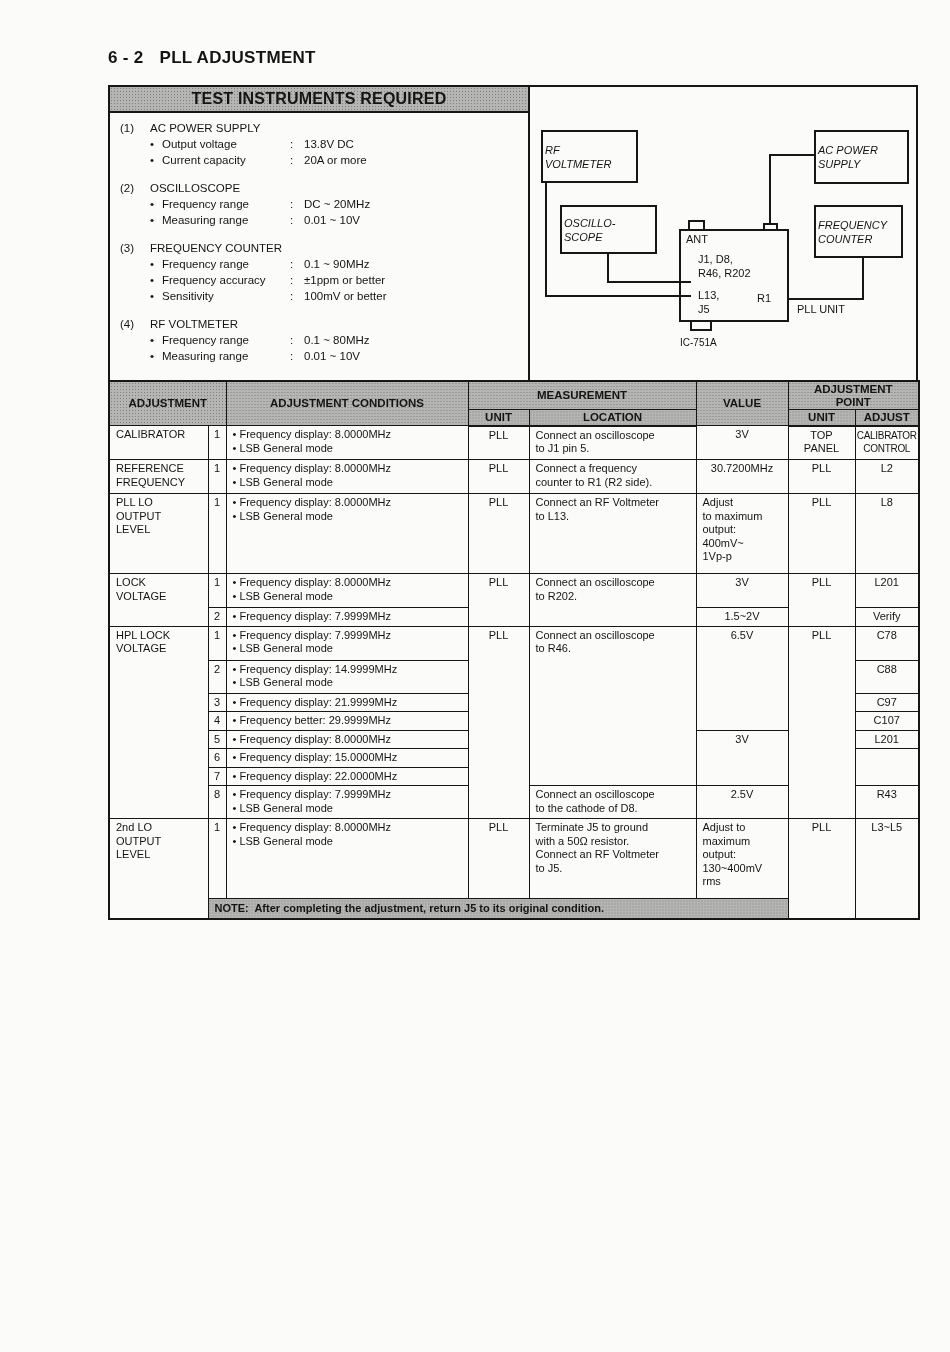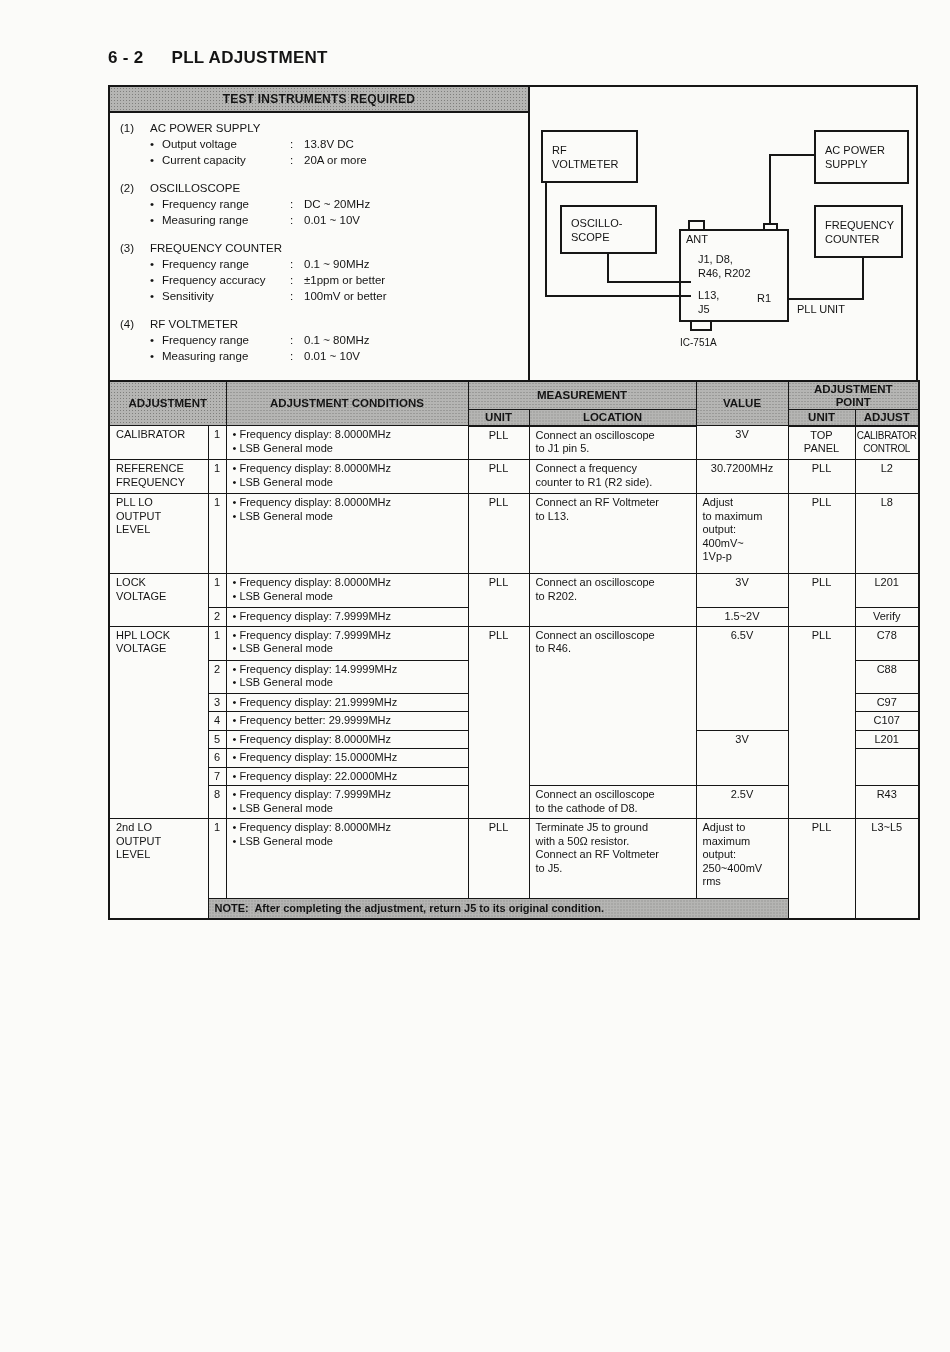--- a/index.html
+++ b/index.html
@@ -1,42 +1,42 @@
 <!DOCTYPE html>
 <html><head>
 <meta charset="utf-8">
 <style>
   html,body{margin:0;padding:0;background:#e8e8e6;}
   .page{position:relative;width:950px;height:1352px;background:#fbfbf9;margin:0 auto;
         font-family:"Liberation Sans",sans-serif;color:#141414;overflow:hidden;}
-  .title{position:absolute;left:108px;top:48px;display:flex;gap:28px;
+  .title{position:absolute;left:108px;top:48px;display:flex;gap:16px;
          font-size:17px;font-weight:700;letter-spacing:.3px;justify-content:center;}
   
   .ht{background-color:#b5b5b3;
       background-image:radial-gradient(#7f7f7d .8px,transparent 1px);
       background-size:3px 3px;}
   
   .panels{position:absolute;left:108px;top:85px;width:810px;height:295px;
           border:2px solid #161616;border-bottom:none;box-sizing:border-box;display:flex;}
   .panel-l{width:420px;border-right:2px solid #161616;box-sizing:border-box;}
   .panel-r{flex:1;position:relative;}
   .panel-hdr{height:24px;border-bottom:2px solid #161616;display:flex;align-items:center;
-             justify-content:center;font-size:12px;font-weight:700;letter-spacing:.2px;}
+             justify-content:center;font-size:16px;font-weight:700;letter-spacing:.2px;}
   .panel-body{padding:7px 8px 0 0;}
   .inst-group{margin-bottom:12px;font-size:11.5px;line-height:16px;}
   .inst-name{display:flex;font-weight:400;}
   .inst-num{width:30px;margin-left:10px;}
   .spec{display:flex;margin-left:40px;}
   .bullet{width:12px;}
   .spec-label{width:128px;}
   .spec-colon{width:14px;}
   
   .diagram{position:absolute;left:0;top:26px;right:0;bottom:0;font-size:11px;}
   .dbox{position:absolute;border:2px solid #161616;box-sizing:border-box;background:#fbfbf9;
-        display:flex;align-items:center;padding-left:9px;white-space:pre-line;line-height:14px;}
+        display:flex;align-items:center;padding-left:2px;white-space:pre-line;line-height:14px;font-style:italic;}
   .ln{position:absolute;background:#161616;}
   .dlabel{position:absolute;white-space:pre-line;line-height:14px;}
   .radio{position:absolute;border:2px solid #161616;box-sizing:border-box;background:#fbfbf9;}
   .bump{position:absolute;border:2px solid #161616;box-sizing:border-box;background:#fbfbf9;}
   
   .adj-table{position:absolute;left:108px;top:380px;width:810px;border-collapse:collapse;
              table-layout:fixed;border:2px solid #161616;font-size:11px;}
   .adj-table th,.adj-table td{border:1px solid #161616;vertical-align:top;
              padding:2px 3px;text-align:center;white-space:pre-line;line-height:13.5px;
              overflow:hidden;}
@@ -334,21 +334,21 @@
           <td class="al">• Frequency display: 8.0000MHz
 • LSB General mode</td>
           <td>PLL</td>
           <td class="al">Terminate J5 to ground
 with a 50Ω resistor.
 Connect an RF Voltmeter
 to J5.</td>
           <td class="al">Adjust to
 maximum
 output:
-250~400mV
+130~400mV
 rms</td>
           <td rowspan="2">PLL</td>
           <td rowspan="2">L3~L5</td>
         </tr>
         <tr style="height: 19px;">
           <td colspan="5" class="note ht">NOTE:&nbsp; After completing the adjustment, return J5 to its original condition.</td>
         </tr>
       </tbody>
     </table>
 

